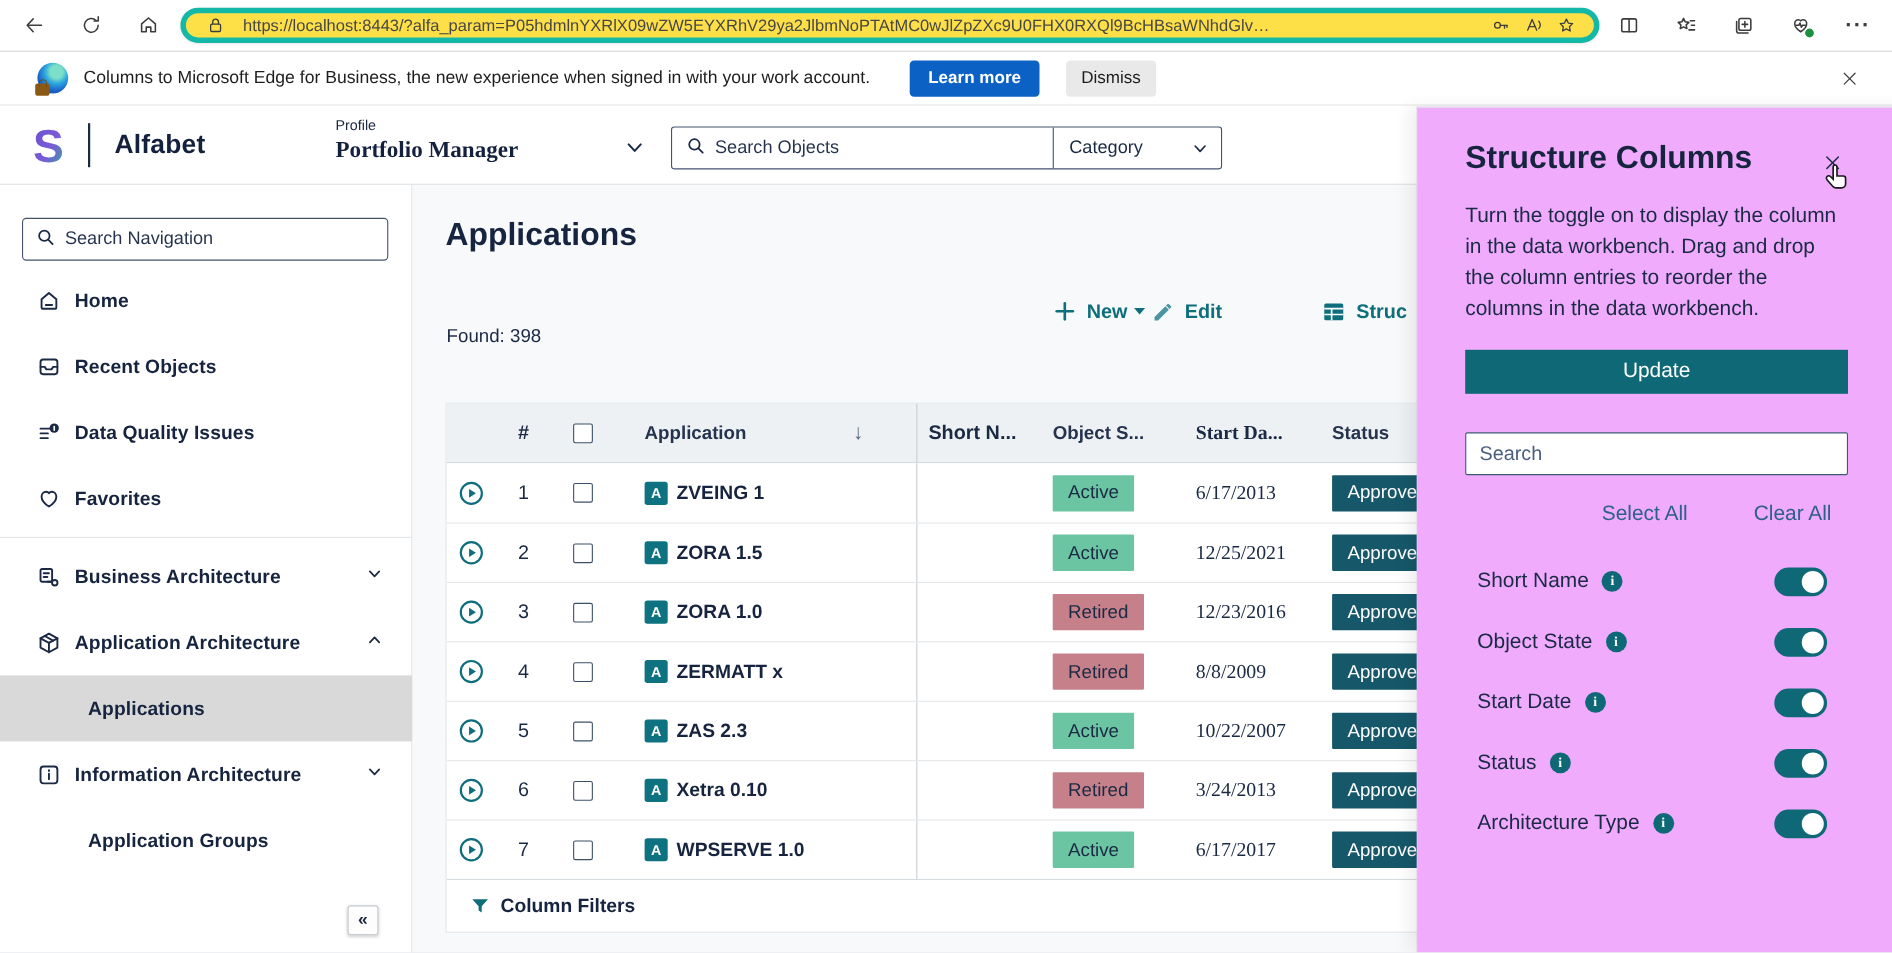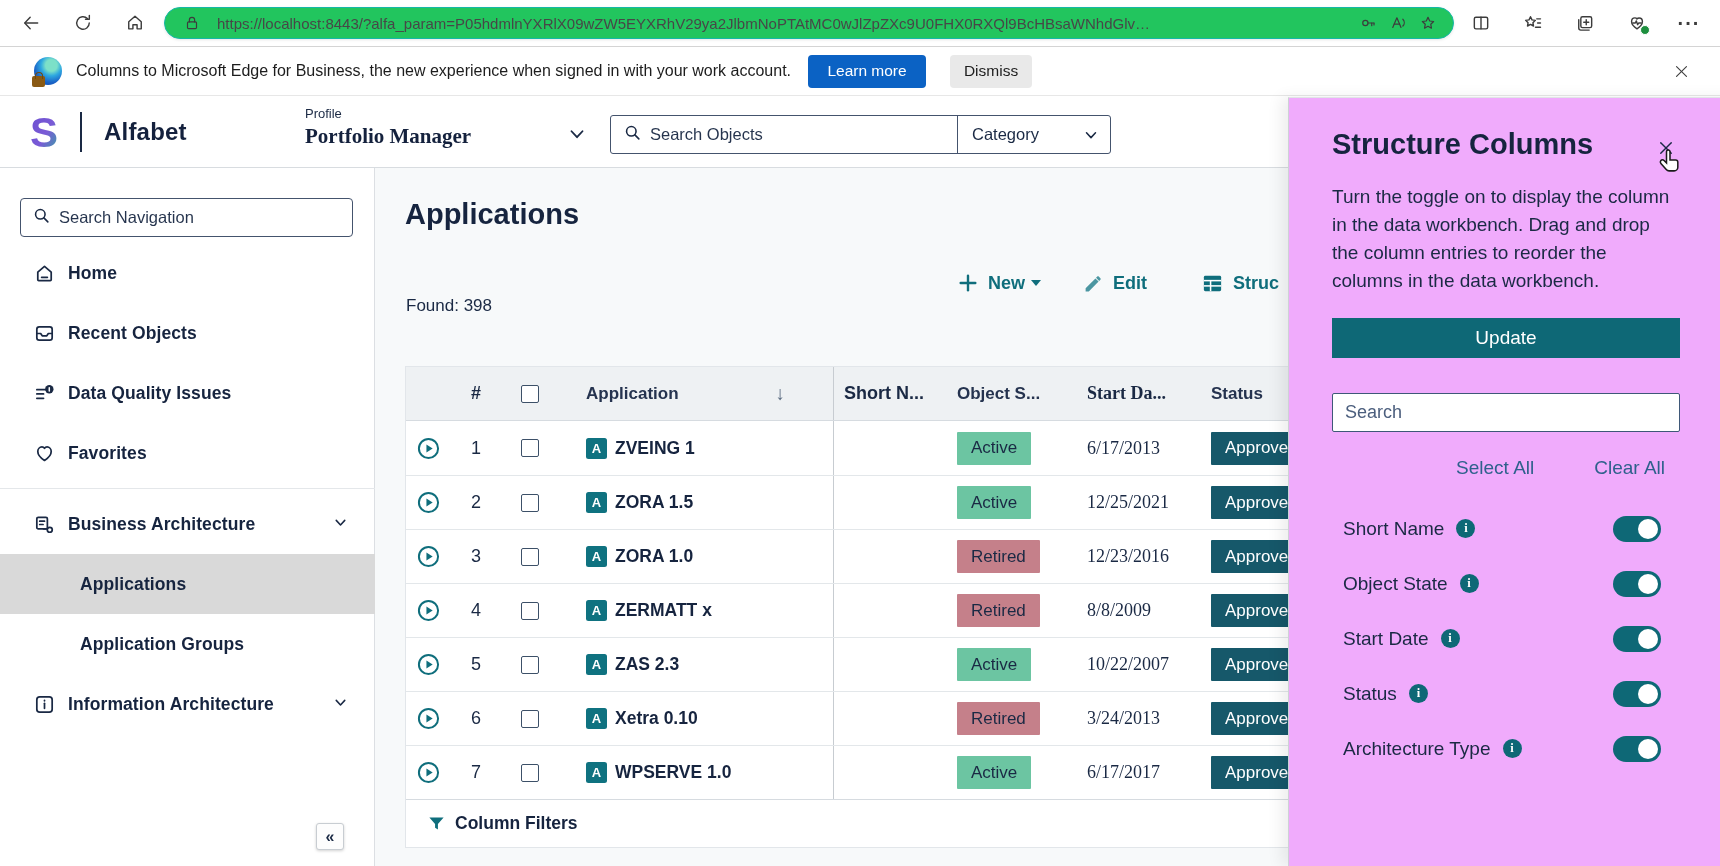--- a/index.html
+++ b/index.html
@@ -5,35 +5,35 @@
   * { margin:0; padding:0; box-sizing:border-box; }
   html,body { background:#dfe3e8; }
   body { font-family:"Liberation Sans", sans-serif; }
   #screen { position:relative; width:1720px; height:866px; background:#fff; overflow:hidden; }
 
   
   .browser-bar { position:absolute; left:0; top:0; width:1720px; height:46px; background:#fff; display:flex; align-items:center; padding:0 14px; }
   .bicon { width:34px; height:34px; display:flex; align-items:center; justify-content:center; color:#3c3c3c; flex:0 0 auto; border-radius:6px; }
   .bicon svg { width:20px; height:20px; stroke:#3c3c3c; fill:none; stroke-width:1.7; stroke-linecap:round; stroke-linejoin:round; }
   .gap8 { width:18px; }
-  .url-pill { flex:1 1 auto; height:32px; margin:0 10px 0 12px; background:#22c55e; border:1px solid #14b8a6; border-radius:16px; box-shadow:0 1px 3px rgba(0,0,0,.10); display:flex; align-items:center; padding:0 10px 0 12px; min-width:0; }
+  .url-pill { flex:1 1 auto; height:32px; margin:0 10px 0 12px; background:#fde047; border:5px solid #14b8a6; border-radius:16px; box-shadow:0 1px 3px rgba(0,0,0,.10); display:flex; align-items:center; padding:0 10px 0 12px; min-width:0; }
   .url-text { flex:1 1 auto; font-size:15px; color:#474747; white-space:nowrap; overflow:hidden; margin-left:10px; }
   .pill-ic { width:30px; height:30px; display:flex; align-items:center; justify-content:center; flex:0 0 auto; }
   .pill-ic svg { width:18px; height:18px; stroke:#3c3c3c; fill:none; stroke-width:1.6; stroke-linecap:round; stroke-linejoin:round; }
   .essentials-wrap { position:relative; }
   .green-dot { position:absolute; right:4px; bottom:5px; width:10px; height:10px; border-radius:50%; background:#1d8f3e; border:1.5px solid #fff; }
   .dots { font-size:20px; color:#3c3c3c; letter-spacing:1px; font-weight:bold; }
 
   
   .banner { position:absolute; left:0; top:46px; width:1720px; height:50px; background:#fff; border-top:1px solid #d4d4d4; border-bottom:1px solid #e7e7e7; display:flex; align-items:center; padding:0 24px 0 34px; }
   .edge-logo { width:28px; height:28px; border-radius:50%; background:radial-gradient(circle at 62% 30%, #7ce0c8 0 22%, #2ea8e0 40%, #1b64c8 65%, #0b3f98 100%); position:relative; flex:0 0 auto; }
   .edge-lock { position:absolute; left:-2px; bottom:-2px; width:13px; height:11px; background:#8a5a14; border-radius:2px; }
   .edge-lock:before { content:""; position:absolute; left:2.5px; top:-4px; width:6px; height:6px; border:1.7px solid #6e4a10; border-bottom:none; border-radius:4px 4px 0 0; }
   .banner-text { margin-left:14px; font-size:16px; color:#1d1d1d; }
-  .btn-learn { margin-left:17px; width:118px; height:33px; background:#0b62c4; color:#fff; border:none; border-radius:4px; font-size:15.5px; font-family:inherit; }
+  .btn-learn { margin-left:36px; width:118px; height:33px; background:#0b62c4; color:#fff; border:none; border-radius:4px; font-size:15.5px; font-family:inherit;font-weight:bold; }
   .btn-dismiss { margin-left:24px; width:82px; height:33px; background:#e9e9e9; color:#1d1d1d; border:none; border-radius:4px; font-size:15.5px; font-family:inherit; }
   .banner-close { margin-left:auto; width:30px; height:30px; display:flex; align-items:center; justify-content:center; }
   .banner-close svg { width:17px; height:17px; stroke:#3f3f3f; stroke-width:1.6; stroke-linecap:round; }
 
   
   .app-header { position:absolute; left:0; top:97px; width:1720px; height:71px; background:#fff; border-bottom:1px solid #d8dce0; }
   .brand { position:absolute; left:28px; top:14px; display:flex; align-items:center; }
   .slogo { width:38px; height:42px; }
   .brand-divider { width:2px; height:40px; background:#1a2944; margin:0 22px 0 14px; }
   .brand-name { font-size:24px; font-weight:bold; color:#14213d; letter-spacing:.2px; }
@@ -359,59 +359,68 @@
     <div class="side-item">
       <span class="side-icon"><svg viewBox="0 0 24 24">
               <use href="#i-business"></use>
             </svg></span>
       <span class="side-label">Business Architecture</span>
       <span class="side-chevron"><svg viewBox="0 0 24 24">
               <use href="#i-chevron-down"></use>
             </svg></span>
     </div>
 
+    <div class="side-item">
+      <span class="side-icon"><svg viewBox="0 0 24 24">
+              <use href="#i-application"></use>
+            </svg></span>
+      <span class="side-label">Application Architecture</span>
+      <span class="side-chevron"><svg viewBox="0 0 24 24">
+              <use href="#i-chevron-up"></use>
+            </svg></span>
+    </div>
 
     <div class="side-item selected child">
 
       <span class="side-label">Applications</span>
-
-    </div>
-
-    <div class="side-item child">
-
-      <span class="side-label">Application Groups</span>
 
     </div>
 
     <div class="side-item">
       <span class="side-icon"><svg viewBox="0 0 24 24">
               <use href="#i-information"></use>
             </svg></span>
       <span class="side-label">Information Architecture</span>
       <span class="side-chevron"><svg viewBox="0 0 24 24">
               <use href="#i-chevron-down"></use>
             </svg></span>
+    </div>
+
+    <div class="side-item child">
+
+      <span class="side-label">Application Groups</span>
+
     </div>
   </div>
     <div class="collapse-btn">«</div>
   </div>
 
   <div class="main">
     <div class="page-title">Applications</div>
     <div class="found">Found: 398</div>
 
     <div class="toolbar-item" style="left:582px">
       <svg width="22" height="22" viewBox="0 0 24 24">
           <line x1="12" y1="4" x2="12" y2="20" stroke="#0f6e7c" stroke-width="2.6" stroke-linecap="round"></line>
           <line x1="4" y1="12" x2="20" y2="12" stroke="#0f6e7c" stroke-width="2.6" stroke-linecap="round"></line>
         </svg>
       <span>New</span>
       <span class="tb-caret"></span>
     </div>
-    <div class="toolbar-item" style="left:708px">
+    <div class="toolbar-item" style="left:672px">
       <svg width="21" height="21" viewBox="0 0 24 24">
           <path d="M3 17.4 V21 h3.6 L17.8 9.8 14.2 6.2 Z M19.9 7.7 c.5-.5.5-1.2 0-1.7 L18 4.1 c-.5-.5-1.2-.5-1.7 0 L14.9 5.5 18.5 9.1 Z" fill="#4b96a1"></path>
         </svg>
       <span>Edit</span>
     </div>
     <div class="toolbar-item" style="left:826px">
       <svg width="23" height="23" viewBox="0 0 24 24">
           <rect x="3" y="4" width="18" height="16" rx="1.5" fill="#0f6e7c"></rect>
           <line x1="3" y1="9" x2="21" y2="9" stroke="#fff" stroke-width="1.6"></line>
           <line x1="10" y1="9" x2="10" y2="20" stroke="#fff" stroke-width="1.6"></line>

